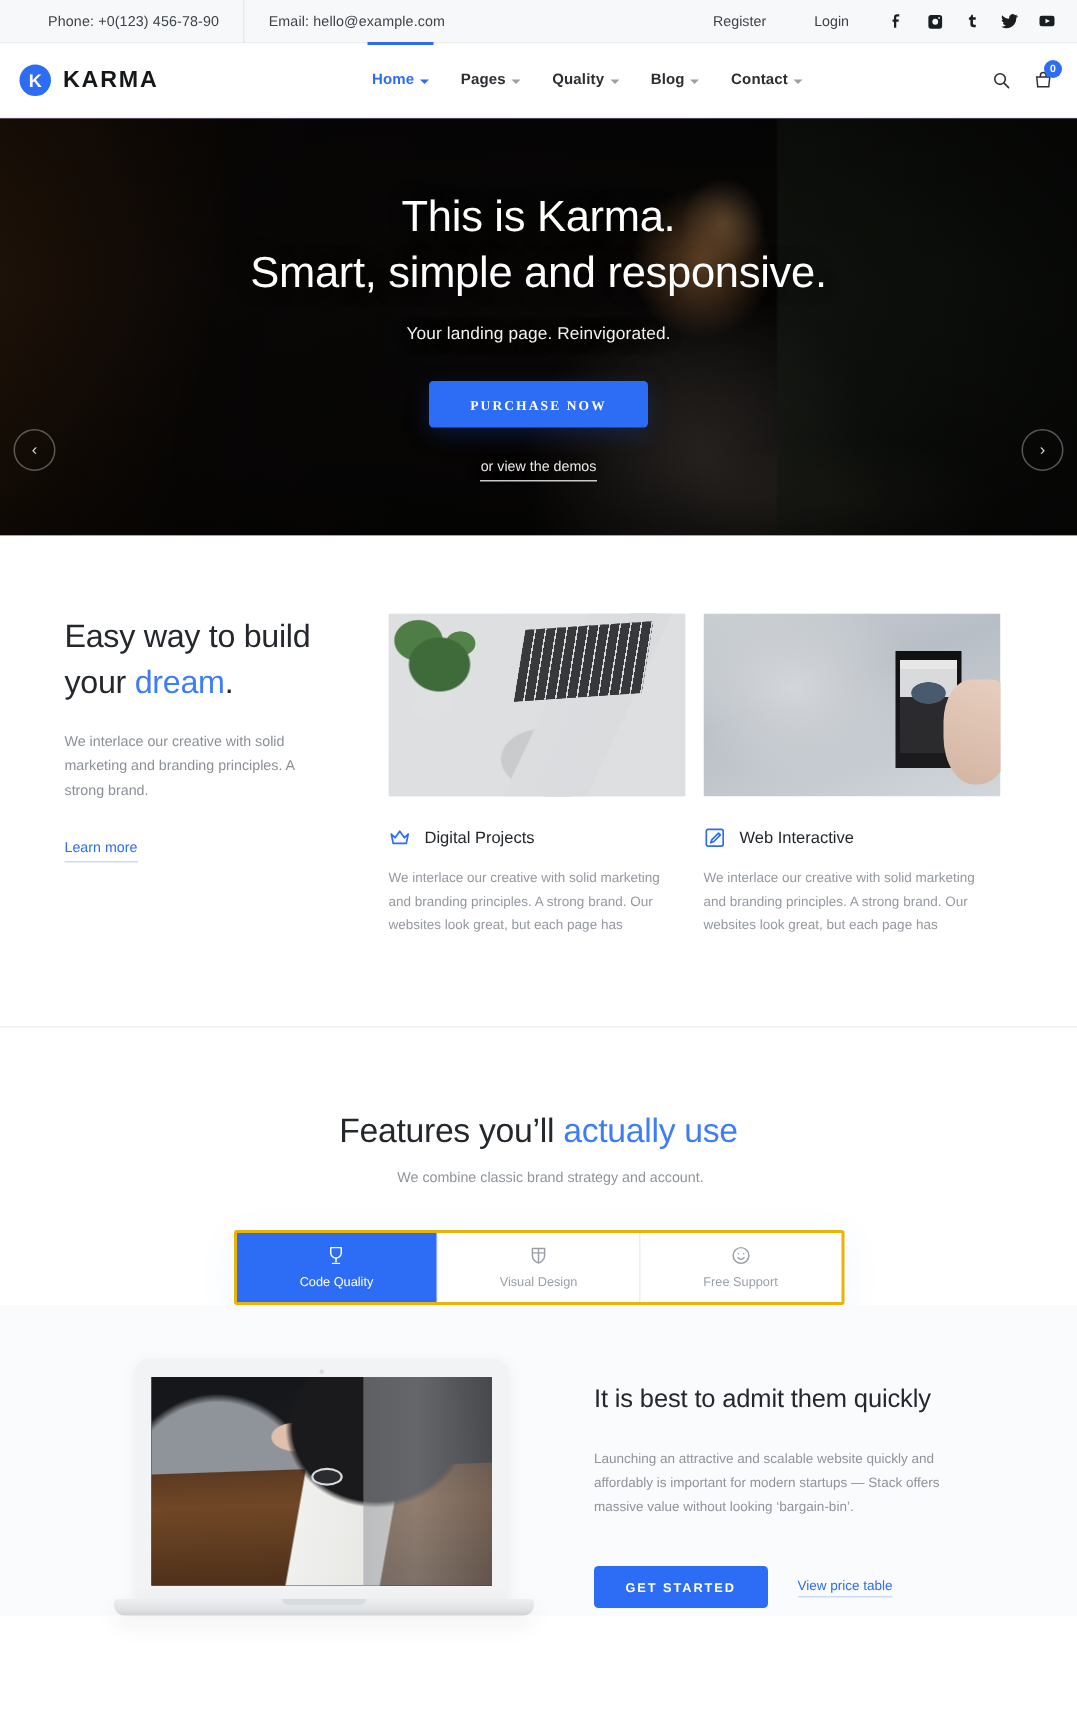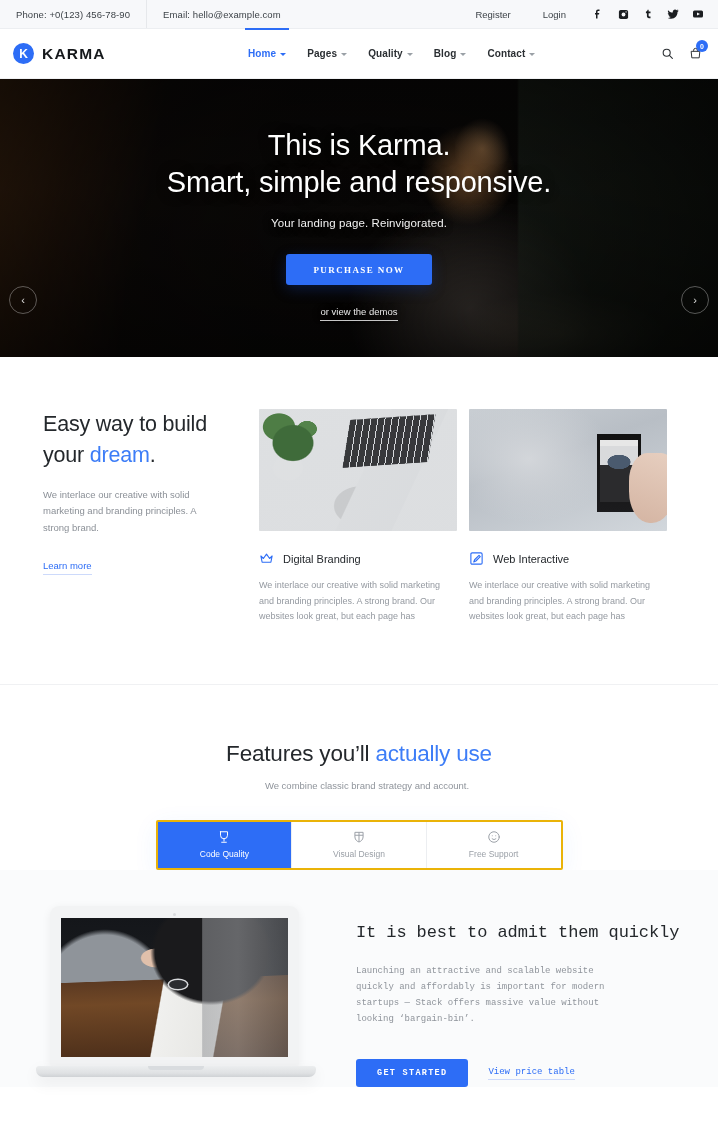--- a/index.html
+++ b/index.html
@@ -9,21 +9,21 @@
     background:#ffffff;
     color:#25282b;
     -webkit-font-smoothing:antialiased;
   }
   .page { width:718px; height:1147px; position:relative; overflow:hidden; }
 
   
   .topbar {
     height:29px; display:flex; align-items:center;
     background:#f7f8fa; border-bottom:1px solid #eceef1;
-    font-size:9.5px; color:#3d4348; position:relative;
+    font-size:9.5px; color:#3d4348; position:relative;padding-left:16px;
   }
   .tb-left { display:flex; align-items:center; height:100%; }
   .tb-cell {
     padding:0 16px; height:100%; display:flex; align-items:center;
     white-space:nowrap; letter-spacing:.1px;
   }
   .tb-cell.bordered { border-right:1px solid #e6e8eb; }
   .tb-right { margin-left:auto; display:flex; align-items:center; height:100%; }
   .tb-link { padding:0 16px; height:100%; display:flex; align-items:center;
     color:#3d4348; text-decoration:none; cursor:pointer; font-size:9.5px;}
@@ -212,21 +212,21 @@
     flex:1; height:46px; display:flex; flex-direction:column; align-items:center;
     justify-content:center; gap:5px; cursor:pointer; border-right:1px solid #eceef1;
     color:#9ba0a7; font-size:8.5px;
   }
   .tab:last-child { border-right:none; }
   .tab.active { background:#2d6df6; color:#fff; }
   .tab-ic { width:14px; height:14px; display:flex; }
 
   
   .sec-admit { background:#fafbfc; padding:30px 0 0; position:relative; flex:1; }
-  .admit-wrap { display:flex; padding-left:36px; padding-right:30px; gap:40px;font-family:Liberation Mono, monospace; }
+  .admit-wrap { display:flex; padding-left:76px; padding-right:30px; gap:40px; }
   .laptop { width:280px; flex:none; position:relative; padding-top:6px; }
   .laptop-lid {
     width:249px; height:160px; background:#f2f3f4; border-radius:9px 9px 3px 3px;
     padding:12px 11px 9px; box-shadow:0 2px 10px rgba(0,0,0,.06); margin-left:14px;
   }
   .laptop-cam { width:3px;height:3px;border-radius:50%;background:#d9dbde;
     position:absolute; left:137px; top:13px; }
   .laptop-screen {
     width:227px; height:139px; overflow:hidden; position:relative;
     background:
@@ -394,21 +394,21 @@
       </div>
       <div class="easy-cards">
         <div class="e-card">
           <div class="e-img img-desk"></div>
           <div class="e-feat">
             <span class="e-feat-ic">
               <svg width="15" height="15" viewBox="0 0 24 24" fill="none" stroke="#2d6df6" stroke-width="1.8" stroke-linejoin="round">
                   <path d="M3 8l4 4 5-7 5 7 4-4-2 10H5L3 8z"></path>
                 </svg>
             </span>
-            <span class="e-feat-title">Digital Branding</span>
+            <span class="e-feat-title">Digital Projects</span>
           </div>
           <p class="e-feat-p">We interlace our creative with solid marketing and branding principles. A strong brand. Our websites look great, but each page has</p>
         </div>
         <div class="e-card">
           <div class="e-img img-phonehand"></div>
           <div class="e-feat">
             <span class="e-feat-ic">
               <svg width="15" height="15" viewBox="0 0 24 24" fill="none" stroke="#2d6df6" stroke-width="1.8" stroke-linejoin="round">
                   <rect x="3" y="3" width="18" height="18" rx="2"></rect>
                   <path d="M16 7l-7 7-1.4 3.4L11 16l7-7-2-2z"></path>

